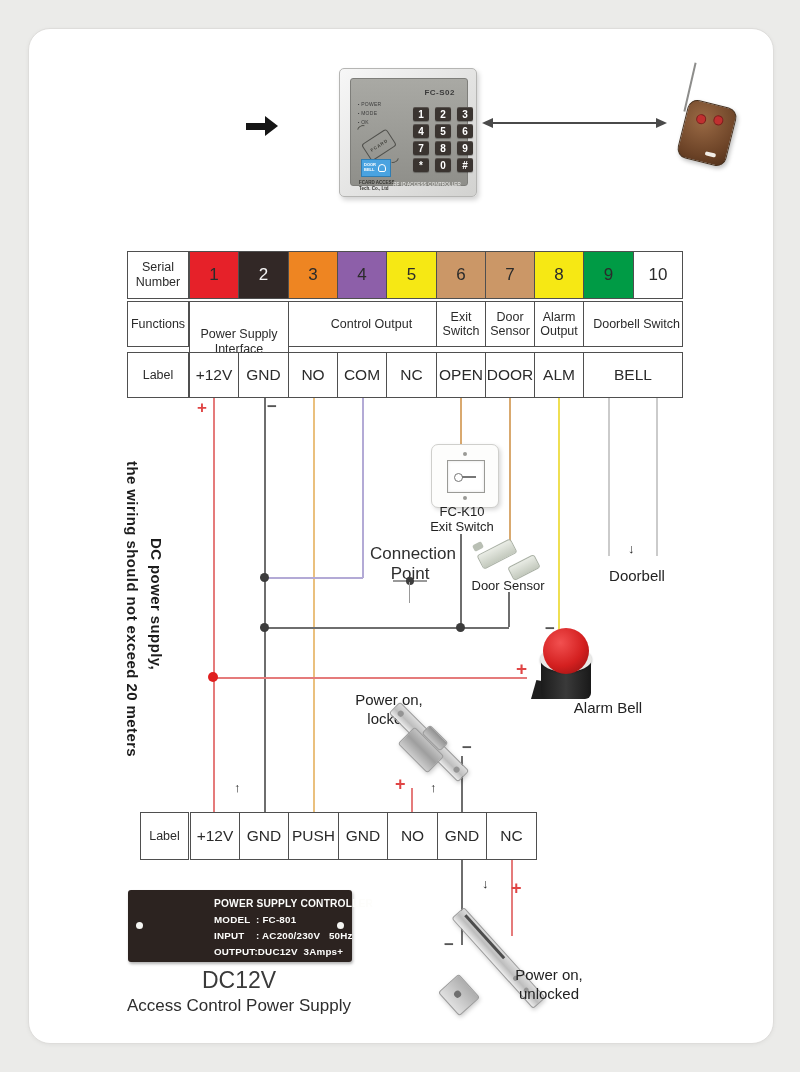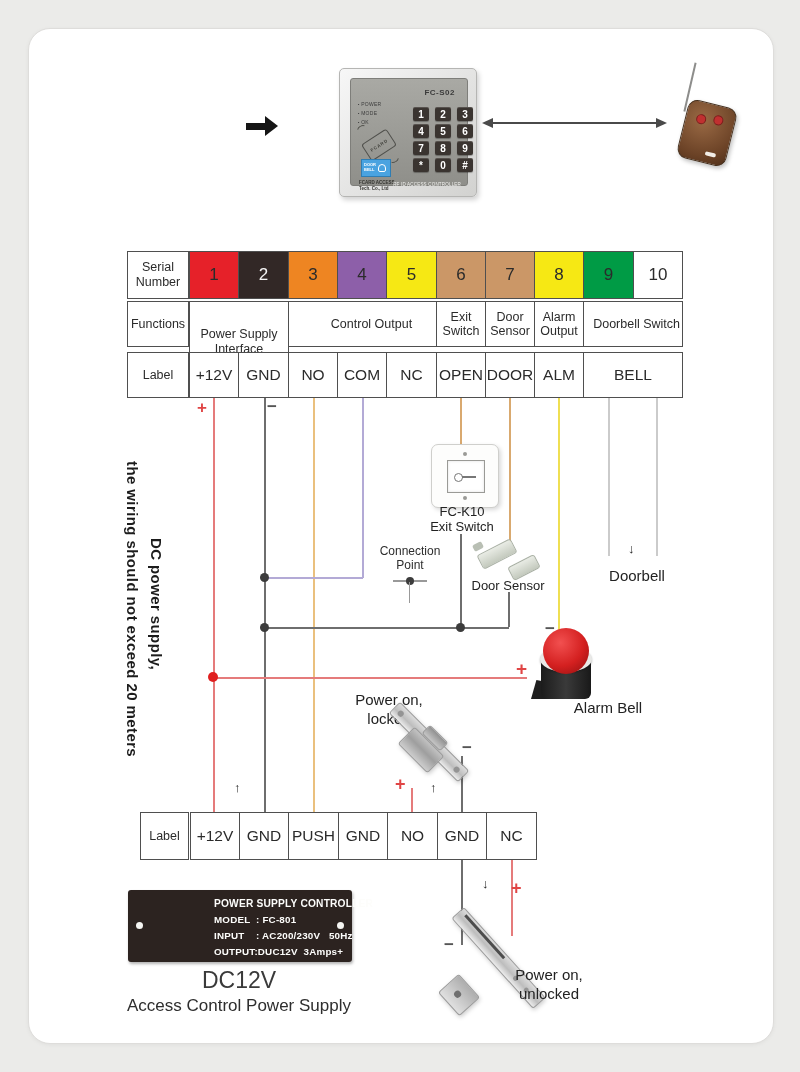--- a/index.html
+++ b/index.html
@@ -223,21 +223,21 @@
     <div style="position:absolute;left:22px;top:28px;width:7px;height:7px;border:1.5px solid #777;border-radius:50%;"></div>
     <div style="position:absolute;left:30px;top:31px;width:14px;height:2px;background:#777;"></div>
     <div style="position:absolute;left:31px;top:7px;width:4px;height:4px;border-radius:50%;background:#9a9a96;"></div>
     <div style="position:absolute;left:31px;top:51px;width:4px;height:4px;border-radius:50%;background:#9a9a96;"></div>
   </div>
   <div class="txt ctr lbl13" style="left:412px;top:504px;width:100px;">
     <span style="display:block;">FC-K10</span>
     <span style="display:block;">Exit Switch</span>
   </div>
 
-  <div class="txt ctr" style="left:370px;top:544px;width:80px;font-size:12px;line-height:1.2;">
+  <div class="txt ctr" style="left:370px;top:544px;width:80px;font-size:17px;line-height:1.2;">
     <span style="display:block;">Connection</span>
     <span style="display:block;">Point</span>
   </div>
   <div class="wire-h" style="left:393px;top:580px;width:34px;background:#999;"></div>
   <div class="dot" style="left:406px;top:577px;width:8px;height:8px;"></div>
   <div class="wire-v" style="left:409px;top:582px;height:21px;width:1px;background:#999;"></div>
 
   <div class="abs" style="left:476px;top:538px;width:66px;height:42px;">
     <div style="position:absolute;left:2px;top:8px;width:36px;height:14px;background:linear-gradient(180deg,#e9ece5,#c3c9bd);border:1px solid #a9b0a4;border-radius:3px;transform:rotate(-27deg);"></div>
     <div style="position:absolute;left:-3px;top:5px;width:10px;height:7px;background:#b9bfb4;border-radius:2px;transform:rotate(-27deg);"></div>

